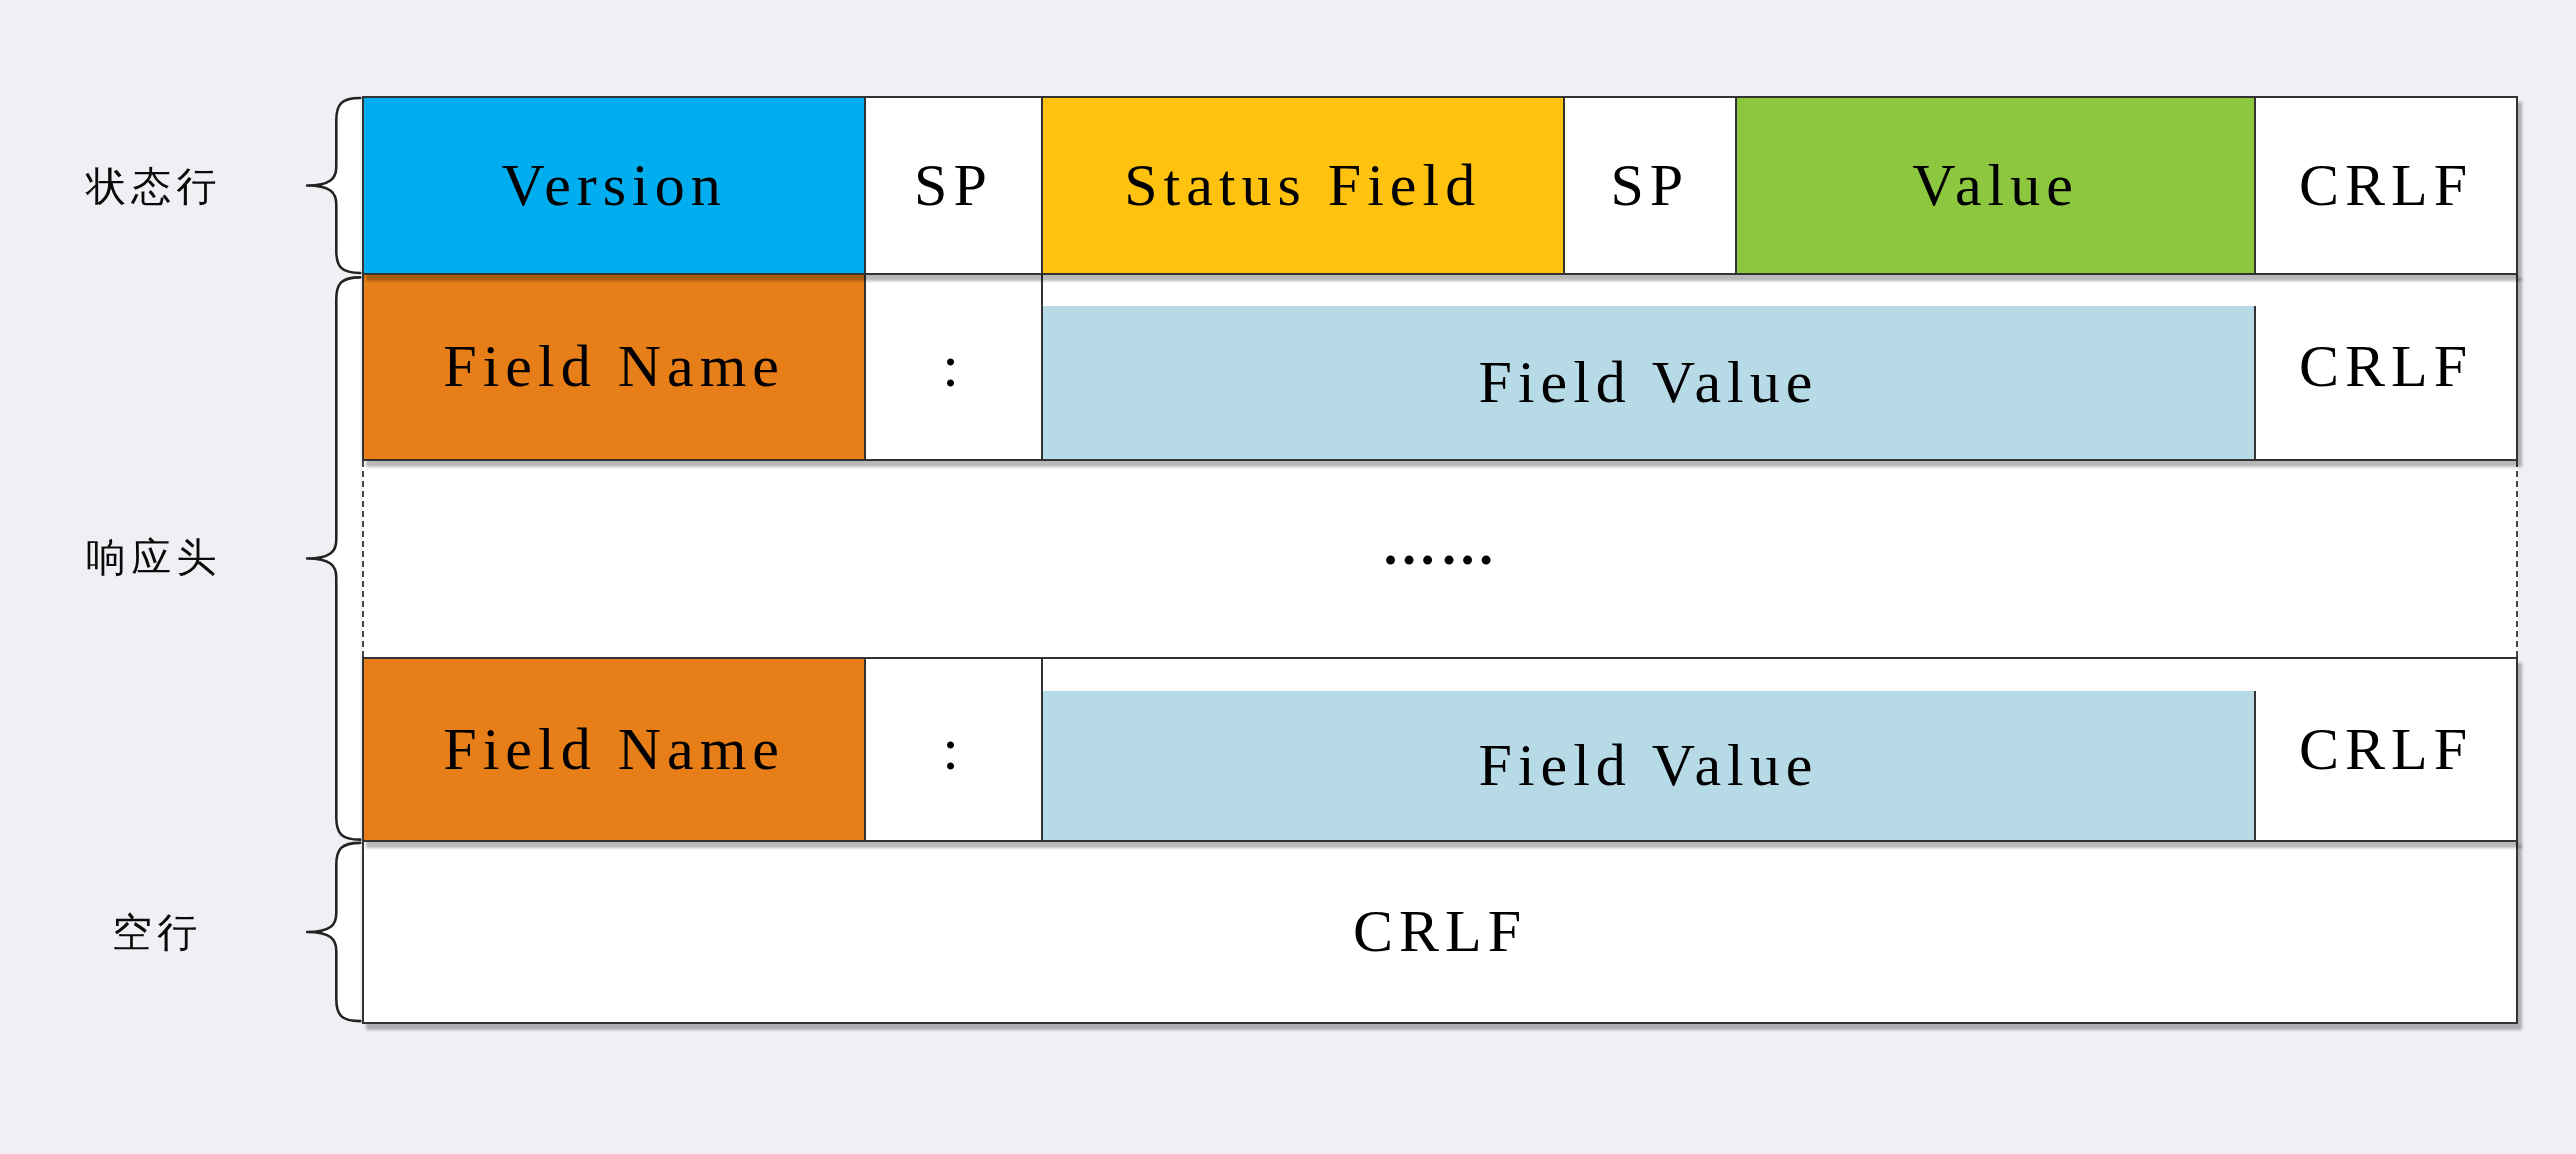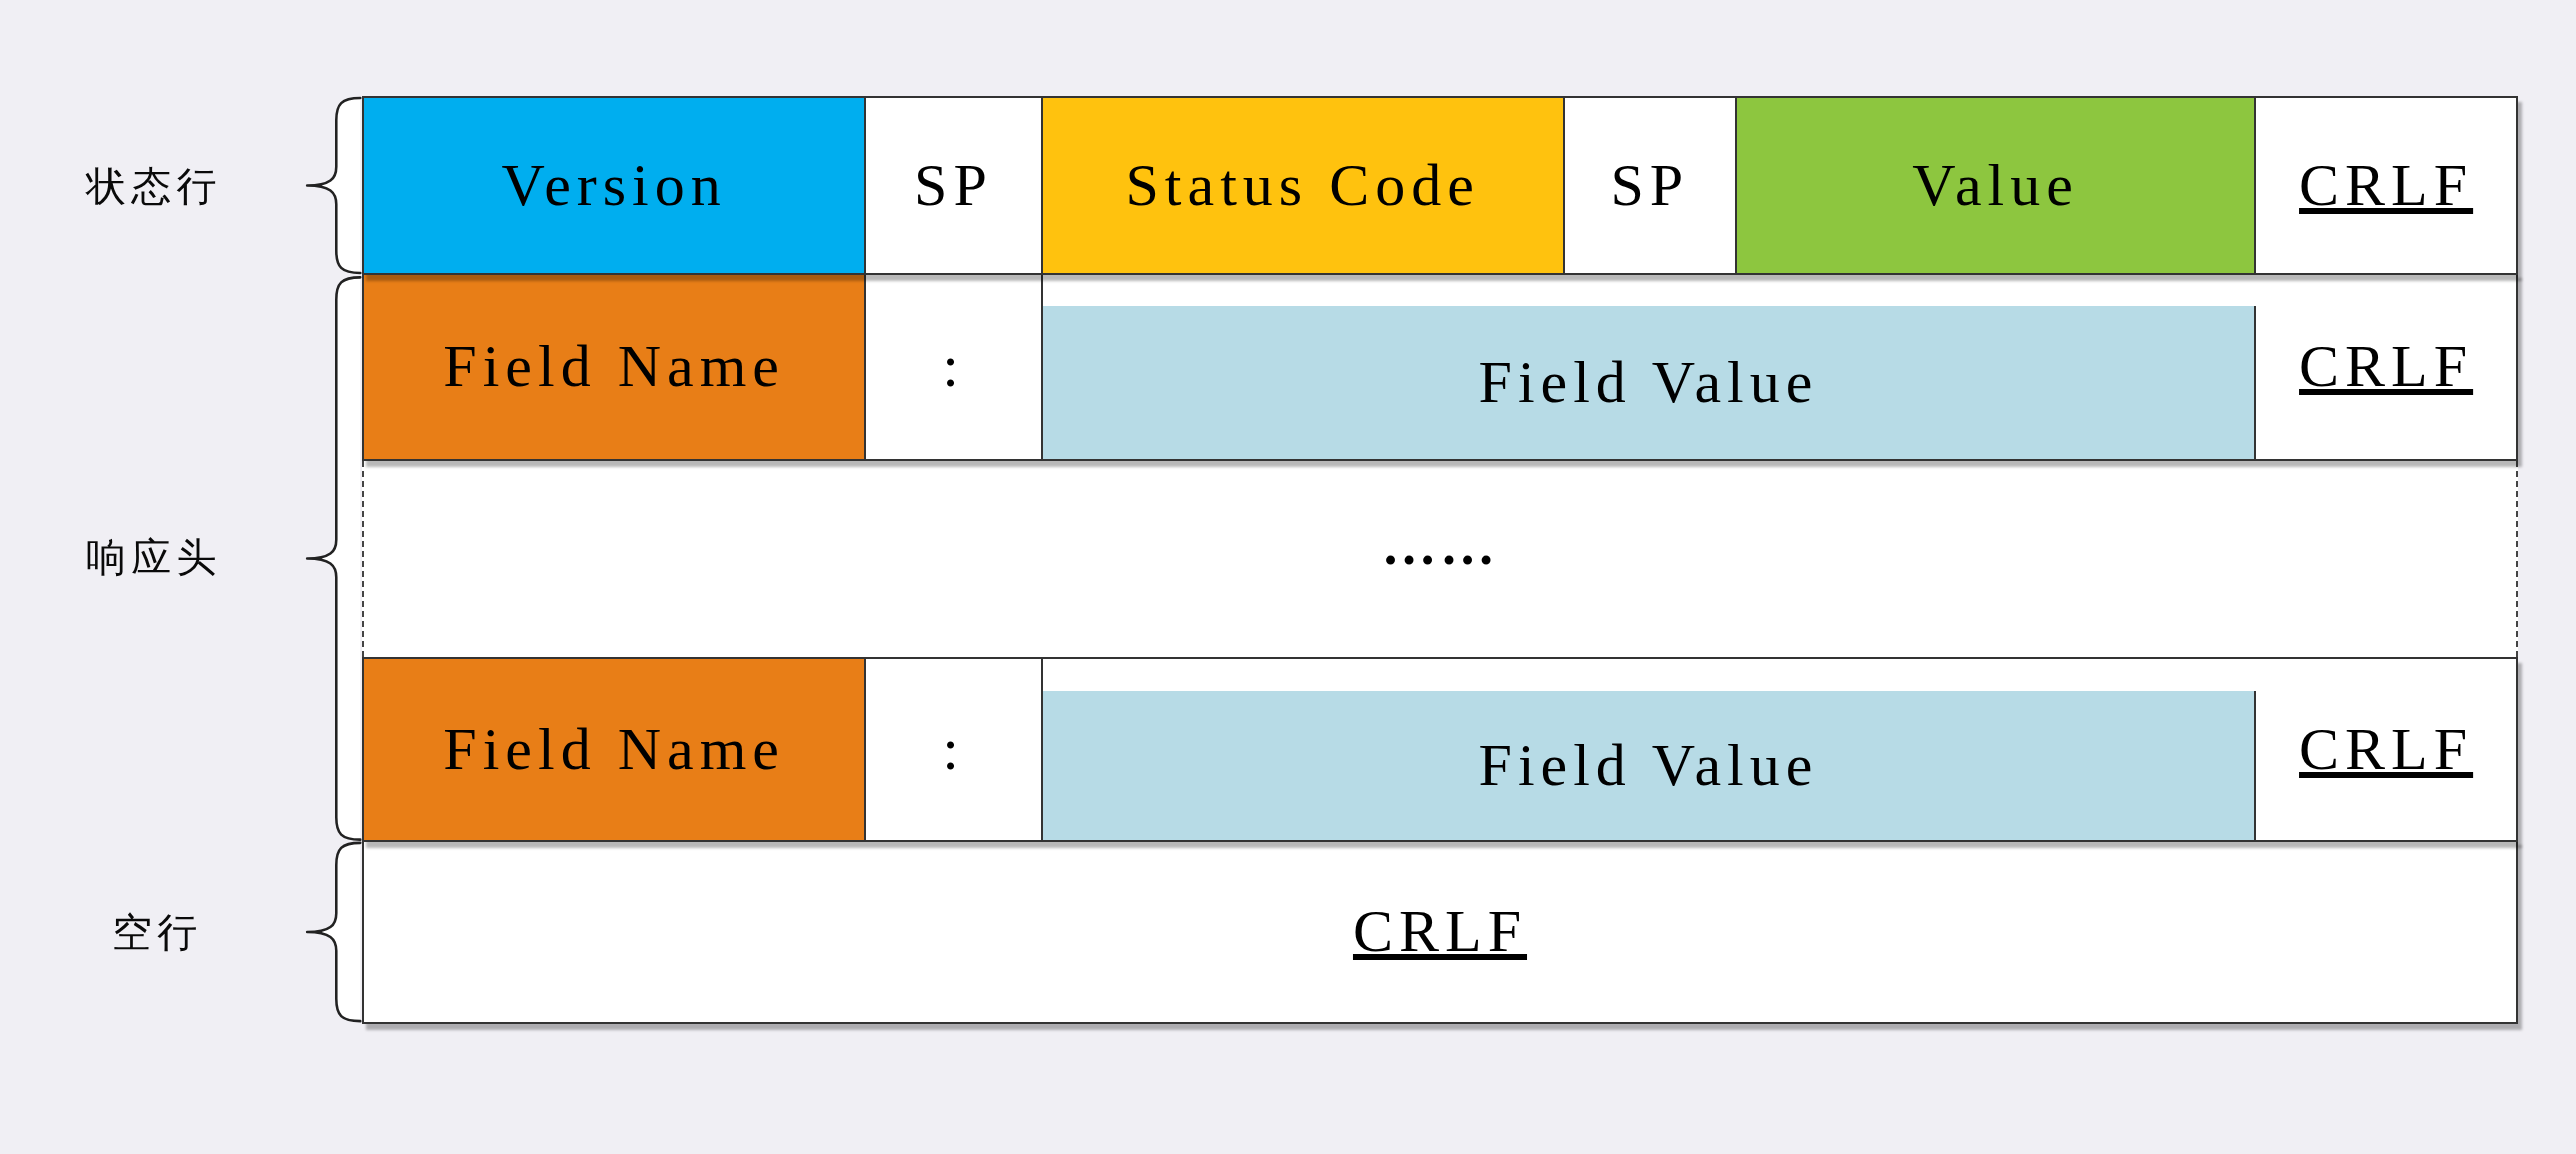--- a/index.html
+++ b/index.html
@@ -82,21 +82,21 @@
     box-sizing: border-box;
     border-right: 2.6px solid #333333;
     display: flex;
     align-items: center;
     justify-content: center;
     font-size: 60px;
     letter-spacing: 6px;
     white-space: nowrap;
     overflow: hidden;
   }
-  .cell:last-child { border-right: none; text-decoration: underline; }
+  .cell:last-child { border-right: none; }
 
   
   .c-version { width: 23.34%; }
   .c-sp      { width: 8.20%;  }
   .c-status  { width: 24.25%; }
   .c-sp2     { width: 8.01%;  }
   .c-reason  { width: 24.13%; }
   .c-crlf    { width: 12.07%; }
 
   
@@ -121,21 +121,21 @@
   <svg class="brace brace-2" width="60" height="567" viewBox="0 0 70 660">
     <path d="M 68 2 C 46 2 40 9 40 28 L 40 308 C 40 322 33 330 6 330 C 33 330 40 338 40 352 L 40 632 C 40 651 46 658 68 658"></path>
   </svg>
   <svg class="brace brace-3" width="60" height="182" viewBox="0 0 70 212">
     <path d="M 68 2 C 46 2 40 9 40 28 L 40 84 C 40 98 33 106 6 106 C 33 106 40 114 40 128 L 40 184 C 40 203 46 210 68 210"></path>
   </svg>
 
   <div class="row row-1">
     <div class="cell c-version" style="background-color: rgb(0, 174, 239);">Version</div>
     <div class="cell c-sp" style="background-color: rgb(255, 255, 255);">SP</div>
-    <div class="cell c-status" style="background-color: rgb(255, 194, 14);">Status Code</div>
+    <div class="cell c-status" style="background-color: rgb(255, 194, 14);">Status Field</div>
     <div class="cell c-sp2" style="background-color: rgb(255, 255, 255);">SP</div>
     <div class="cell c-reason" style="background-color: rgb(141, 198, 63);">Value</div>
     <div class="cell c-crlf" style="background-color: rgb(255, 255, 255);">CRLF</div>
   </div>
 
   <div class="row row-2">
     <div class="cell c-fname" style="background-color: rgb(232, 126, 23);">Field Name</div>
     <div class="cell c-colon" style="background-color: rgb(255, 255, 255);">:</div>
     <div class="cell c-fvalue" style="background-color: rgb(183, 219, 230);">Field Value</div>
     <div class="cell c-crlf" style="background-color: rgb(255, 255, 255);">CRLF</div>

